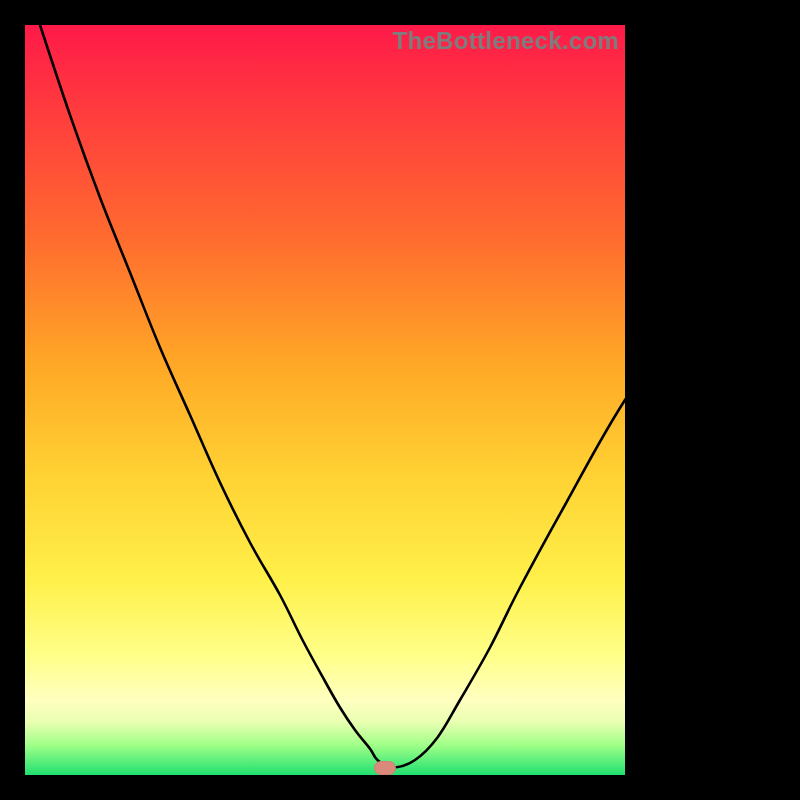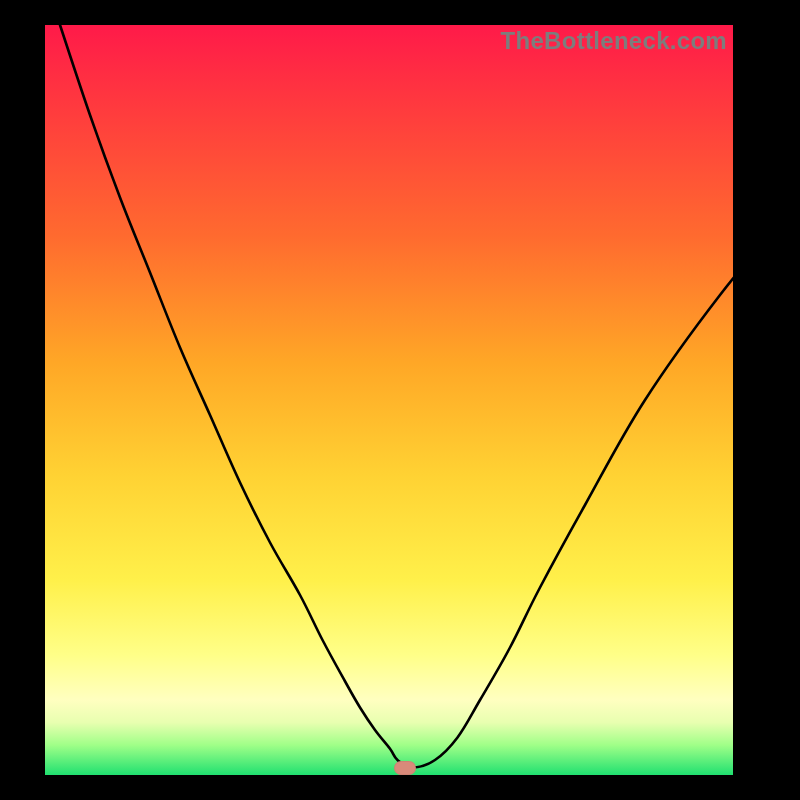--- a/index.html
+++ b/index.html
@@ -15,35 +15,34 @@
     left: 0;
     top: 0;
     width: 800px;
     height: 800px;
     background: #000;
   }
   .plot {
     position: absolute;
     left: 25px;
     top: 25px;
-    width: 688px;
+    width: 600px;
     height: 750px;
     background: linear-gradient(to bottom,
       #ff1a49 0%,
       #ff3d3d 12%,
       #ff6a2f 28%,
       #ffa726 45%,
       #ffd233 60%,
       #fff04a 74%,
       #ffff88 84%,
       #ffffc0 90%,
       #e8ffb0 93%,
       #a0ff88 96%,
       #20e070 100%);
-    margin-left: 20px;
   }
   .watermark {
     position: absolute;
     top: 2px;
     right: 6px;
     font-family: Arial, Helvetica, sans-serif;
     font-size: 24px;
     font-weight: 600;
     color: #7d7d7d;
     letter-spacing: 0.3px;

